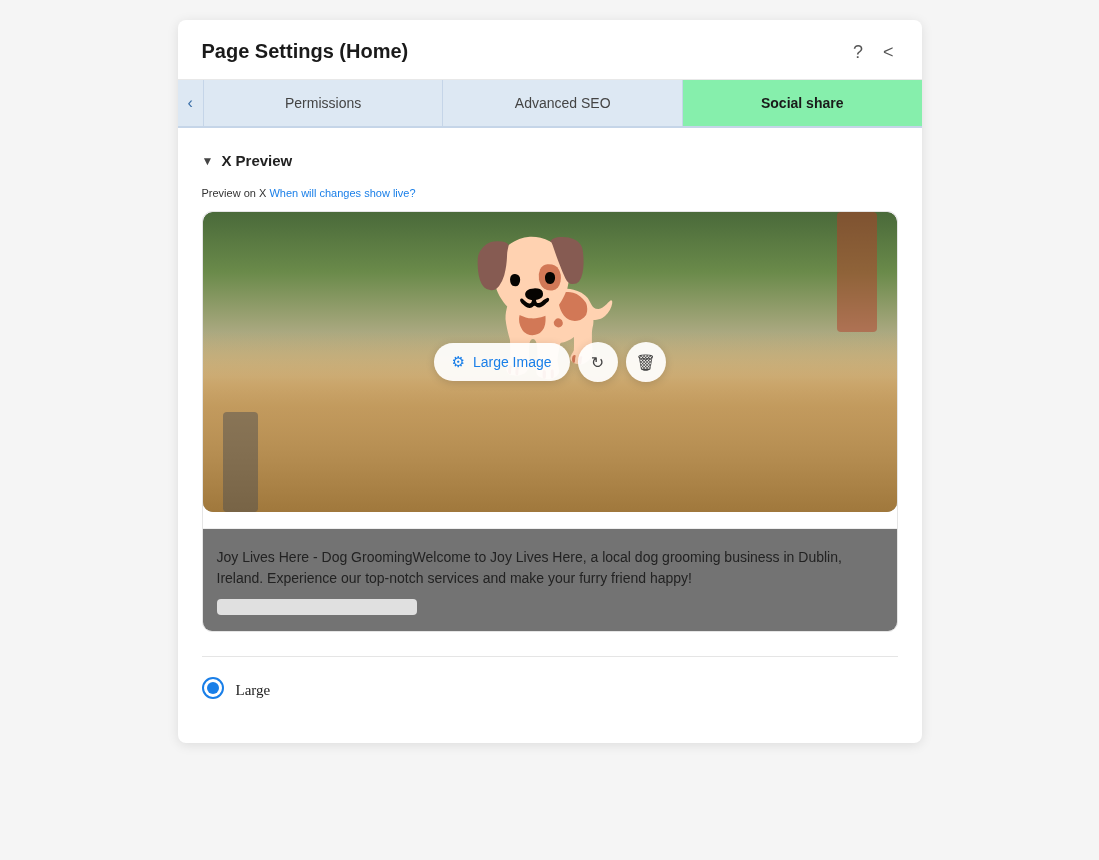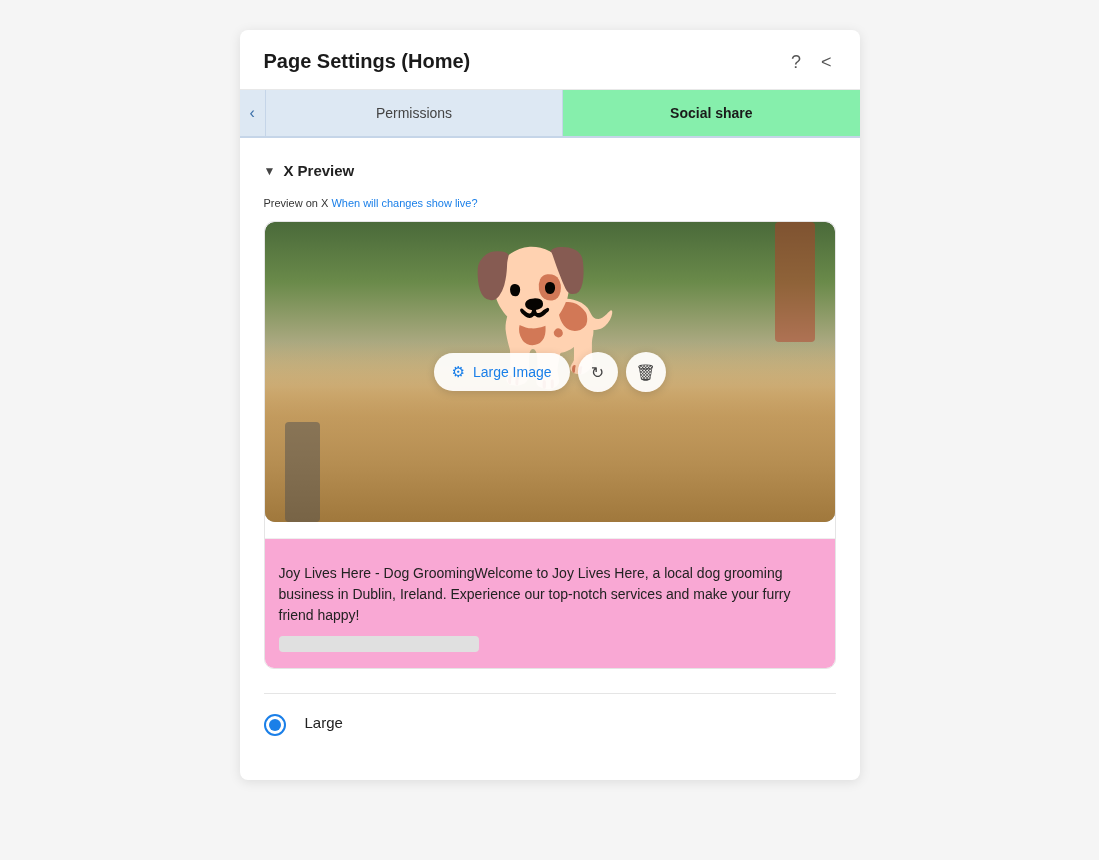--- a/index.html
+++ b/index.html
@@ -8,25 +8,25 @@
       font-family: -apple-system, BlinkMacSystemFont, 'Segoe UI', Helvetica, Arial, sans-serif;
       display: flex;
       justify-content: center;
       align-items: flex-start;
       min-height: 860px;
       padding: 20px;
     }
 
     .panel {
       background: #fff;
-      width: 620px;
+      width: 744px;
       border-radius: 8px;
       box-shadow: 0 2px 12px rgba(0,0,0,0.10);
       overflow: hidden;
-      margin-top: 10px;
+      margin-top: 0;
     }
 
     .panel-header {
       display: flex;
       align-items: center;
       justify-content: space-between;
       padding: 20px 24px 16px 24px;
       border-bottom: 1px solid #e8e8e8;
     }
 
@@ -204,43 +204,44 @@
     }
 
     .preview-card-wrapper {
       border: 1px solid #e5e5e5;
       border-radius: 10px;
       overflow: hidden;
       margin-bottom: 24px;
     }
 
     .preview-card-content {
-      padding: 14px 14px 14px 14px;
-      background: #f9a8d4;
+      padding: 8px 14px 14px 14px;
+      background: #737373;
       border-top: 1px solid #eee;
     }
 
     .divider {
       border: none;
       border-top: 1px solid #e5e5e5;
       margin: 20px 0;
     }
 
     .card-size-label {
       font-size: 14px;
       color: #333;
       margin-bottom: 14px;
     }
 
     .radio-option {
       display: flex;
-      align-items: flex-start;
-      gap: 19px;
+      align-items: flex-end;
+      gap: 12px;
       margin-bottom: 12px;
       cursor: pointer;
+      font-family: Liberation Serif, serif;
     }
 
     .radio-circle {
       width: 22px;
       height: 22px;
       border-radius: 50%;
       border: 2px solid #1a7fe8;
       display: flex;
       align-items: center;
       justify-content: center;
@@ -272,20 +273,23 @@
       <button class="header-icon-btn">?</button>
       <button class="header-icon-btn">&lt;</button>
     </div>
   </div>
 
   <div class="tabs-container">
     <button class="tab-prev-btn">‹</button>
     <div class="tabs-list">
       <div class="tab-item">
         <span>Permissions</span>
+      </div>
+      <div class="tab-item">
+        <span>Advanced SEO</span>
       </div>
       <div class="tab-item active">
         <span>Social share</span>
       </div>
     </div>
   </div>
 
   <div class="panel-content">
 
     <div class="section-header">

